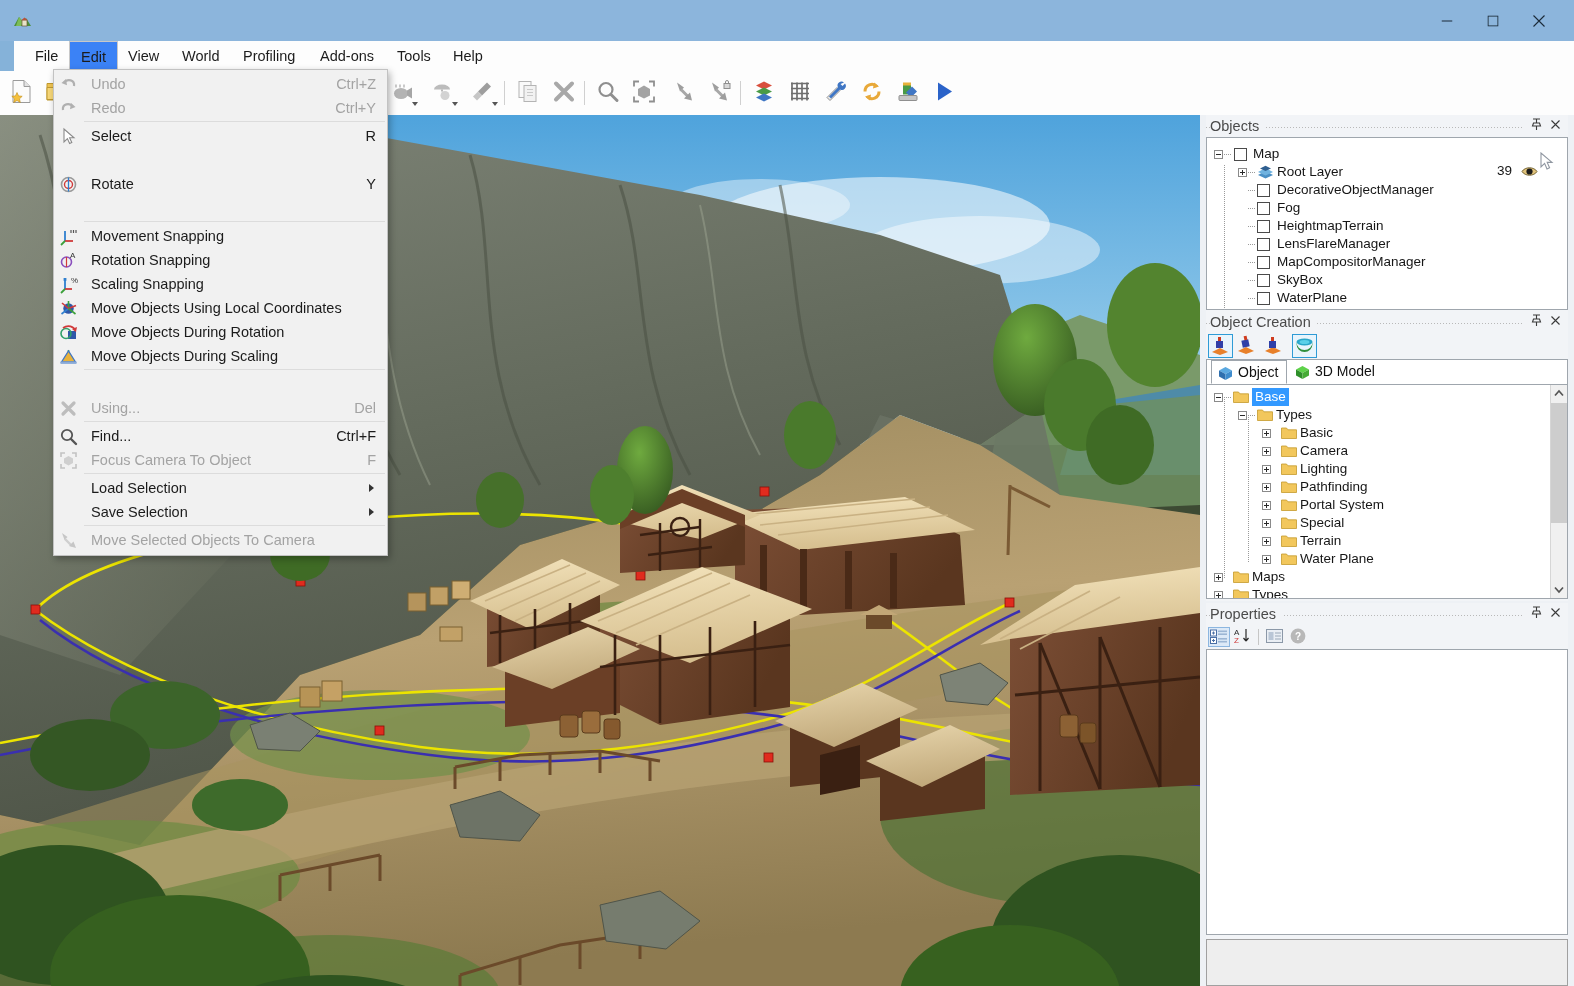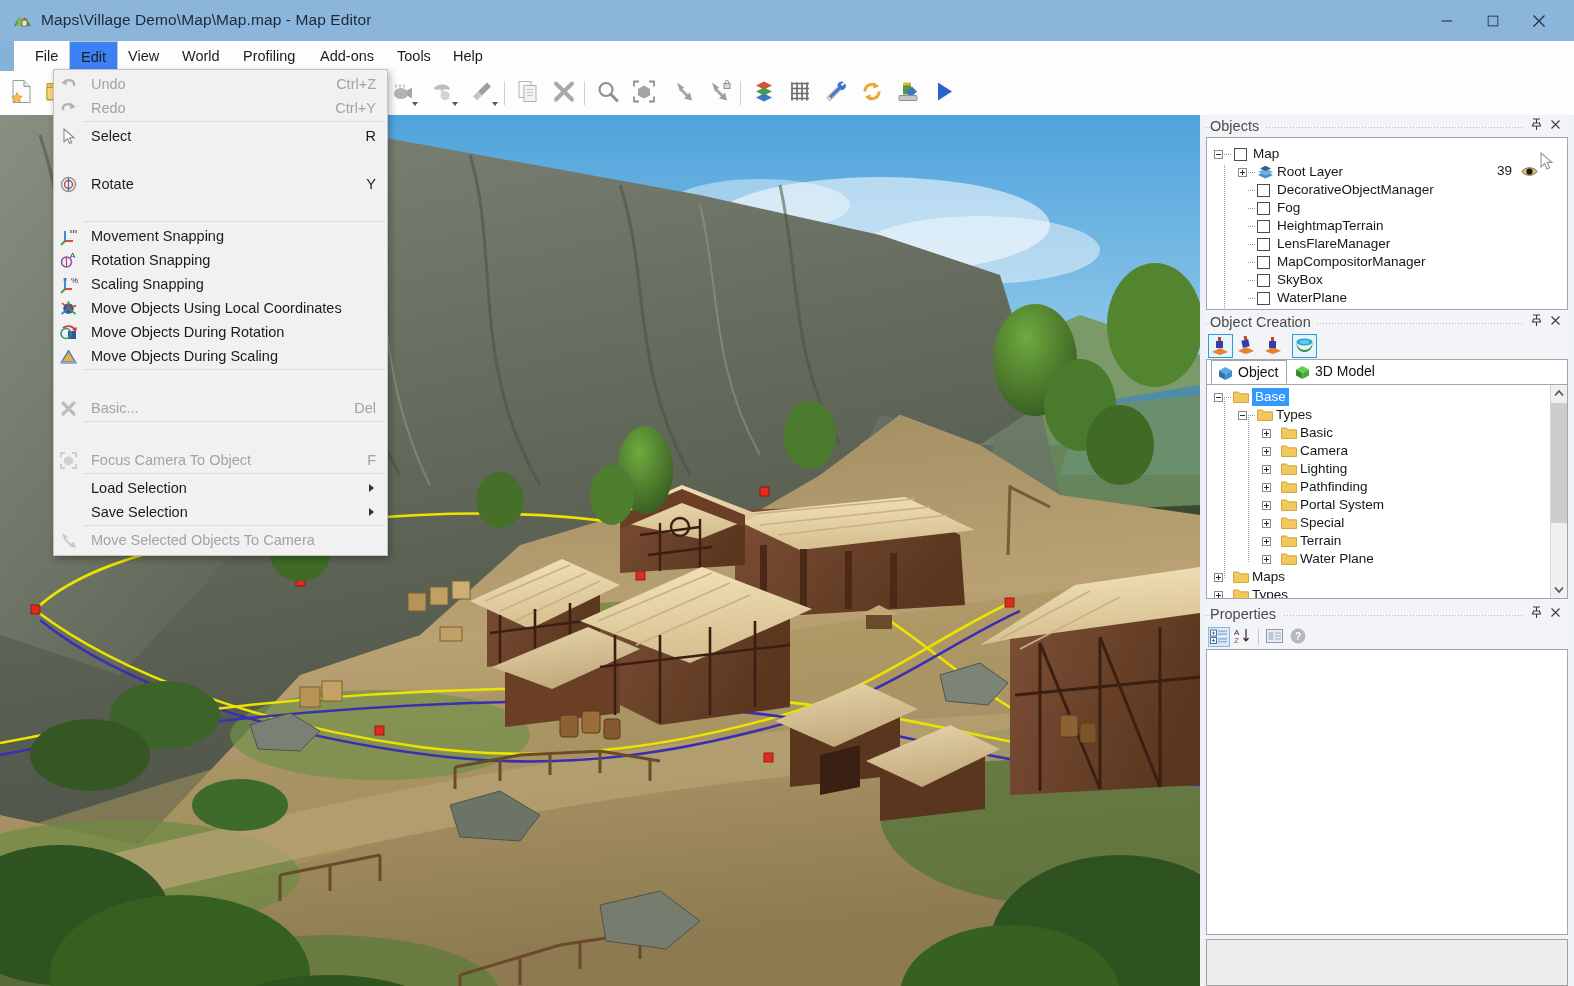--- a/index.html
+++ b/index.html
@@ -120,21 +120,20 @@
 
   <div class="titlebar">
     <span class="tb-icon">
       <svg width="19" height="17" viewBox="0 0 19 17">
         <path d="M1 15 L6 6 L10 11 L13 7 L18 15 Z" fill="#4c8f3a"></path>
         <path d="M6 6 L10 11 L8 15 L3 15 Z" fill="#7cbd56"></path>
         <rect x="9" y="9" width="5" height="6" fill="#e8e3c8" stroke="#6b5a3a" stroke-width=".7"></rect>
         <path d="M8.3 9.2 L11.5 6.6 L14.7 9.2 Z" fill="#b7503c"></path>
       </svg>
     </span>
-    <span class="tb-text">Maps\Village Demo\Map\Map.map - Map Editor</span>
 
     <div class="wbtn" id="btn-min">
       <svg width="11" height="11" viewBox="0 0 11 11">
           <path d="M0 5.5 H11" stroke="#1b2a38" stroke-width="1.1"></path>
         </svg>
     </div>
     <div class="wbtn" id="btn-max">
       <svg width="11" height="11" viewBox="0 0 11 11">
           <rect x="0.5" y="0.5" width="10" height="10" fill="none" stroke="#1b2a38" stroke-width="1.1"></rect>
         </svg>
@@ -1188,26 +1187,36 @@
 
     <div class="msep" style="top:299px;"></div>
 
 
     <div class="mrow disabled" style="top:326px;">
       <span class="mi-ico">
         <svg width="19" height="19" viewBox="0 0 19 19">
             <path d="M4 4 L15 15 M15 4 L4 15" stroke="#bdbdbd" stroke-width="3.2" stroke-linecap="round"></path>
           </svg>
       </span>
-      <span class="mi-text">Basic...</span>
+      <span class="mi-text">Using...</span>
       <span class="mi-acc">Del</span>
     </div>
 
     <div class="msep" style="top:351px;"></div>
 
+    <div class="mrow" style="top:354px;">
+      <span class="mi-ico">
+        <svg width="19" height="19" viewBox="0 0 19 19">
+          <circle cx="8" cy="8" r="5.2" fill="none" stroke="#555" stroke-width="1.8"></circle>
+          <path d="M12 12 L17 17" stroke="#555" stroke-width="2.4" stroke-linecap="round"></path>
+        </svg>
+      </span>
+      <span class="mi-text">Find...</span>
+      <span class="mi-acc">Ctrl+F</span>
+    </div>
 
     <div class="mrow disabled" style="top:378px;">
       <span class="mi-ico">
         <svg width="19" height="19" viewBox="0 0 19 19">
           <path d="M2 6 V2 H6 M13 2 H17 V6 M17 13 V17 H13 M6 17 H2 V13" fill="none" stroke="#c2c2c2" stroke-width="1.6"></path>
           <path d="M9.5 5 L14 7.5 V12 L9.5 14.5 L5 12 V7.5 Z" fill="#cfcfcf"></path>
         </svg>
       </span>
       <span class="mi-text">Focus Camera To Object</span>
       <span class="mi-acc">F</span>

